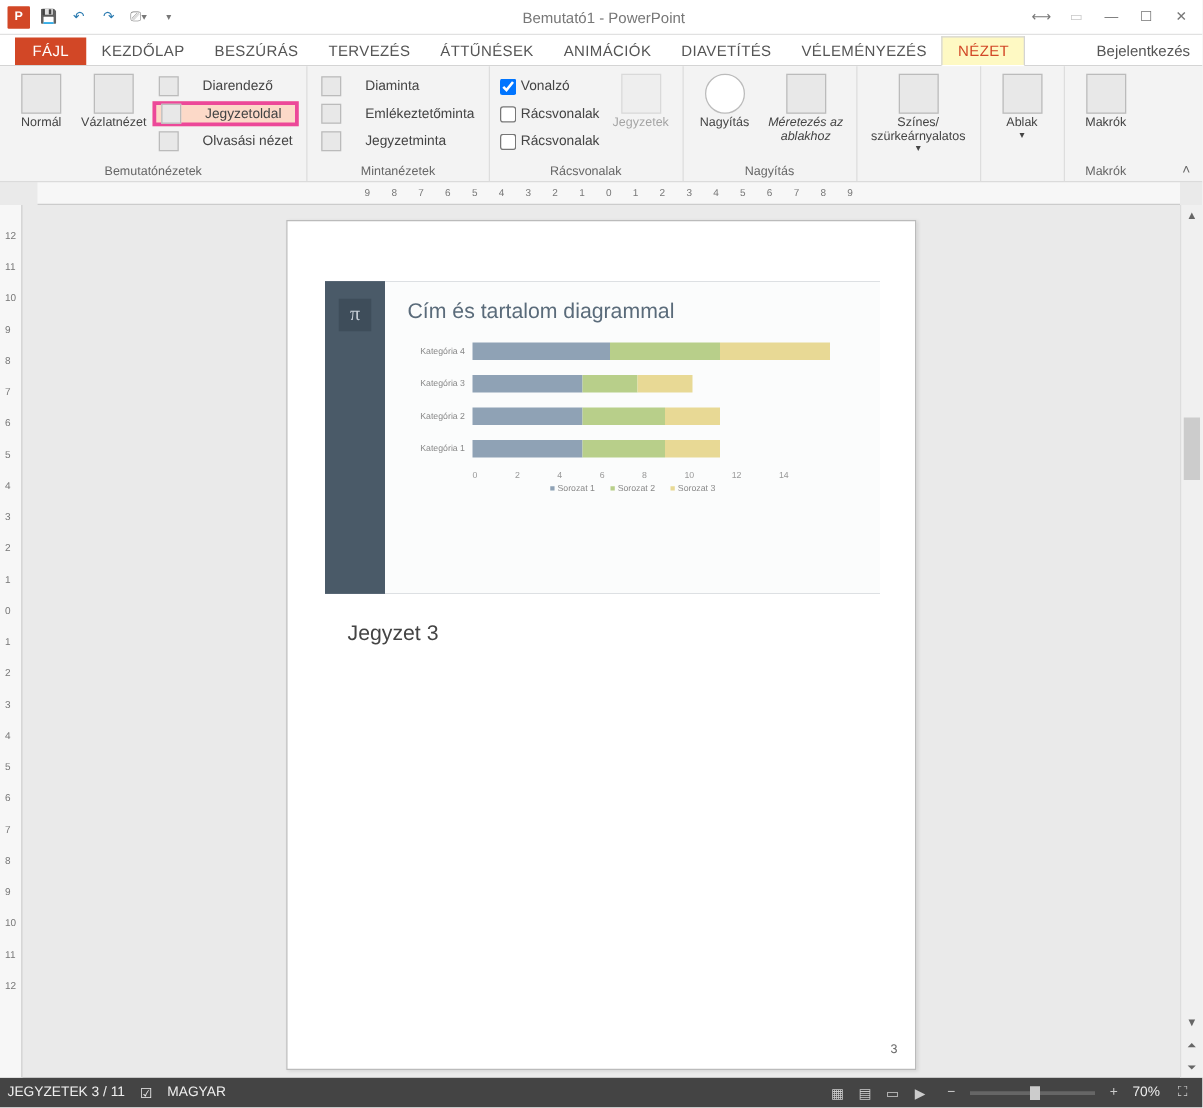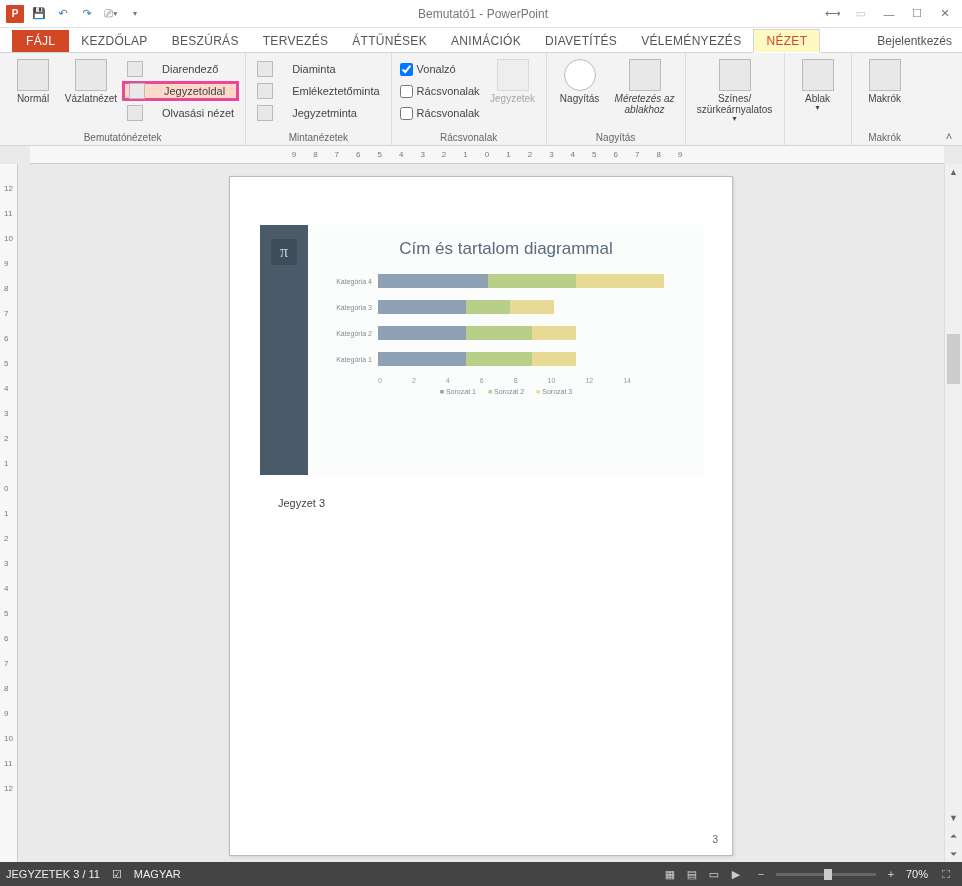--- a/index.html
+++ b/index.html
@@ -46,35 +46,35 @@
 .scroll-v { position:absolute; top:18px; right:0; width:18px; bottom:0; background:#f0f0f0; border-left:1px solid #ddd; }
 .scroll-thumb { position:absolute; top:170px; left:2px; right:2px; height:50px; background:#ccc; }
 .scroll-arr { position:absolute; left:0; right:0; height:16px; text-align:center; color:#666; font-size:9px; line-height:16px; }
 
 .canvas { position:absolute; top:18px; left:18px; right:18px; bottom:0; display:flex; justify-content:center; overflow:hidden; }
 .page { width:504px; height:680px; background:#fff; border:1px solid #bbb; margin-top:12px; position:relative; box-shadow:1px 1px 3px rgba(0,0,0,.1); }
 .slide-thumb { position:absolute; top:48px; left:30px; width:444px; height:250px; background:#5a6b7a; display:flex; }
 .slide-strip { width:48px; background:#4a5a68; display:flex; align-items:flex-start; justify-content:center; padding-top:14px; }
 .pi-box { width:26px; height:26px; background:#3e4d5a; color:#c8d0d8; display:flex; align-items:center; justify-content:center; font-size:16px; font-family:Georgia,serif; }
 .slide-content { flex:1; background:#fbfcfc; padding:14px 18px 10px 18px; display:flex; flex-direction:column; }
-.slide-title { font-size:17px; color:#5a6b7a; margin-bottom:14px;text-align:center; }
+.slide-title { font-size:17px; color:#5a6b7a; margin-bottom:14px; }
 .chart { flex:1; position:relative; }
 .bar-row { display:flex; align-items:center; margin-bottom:10px; height:16px; }
 .bar-label { width:52px; font-size:7px; color:#888; text-align:right; padding-right:6px; }
 .bar-track { flex:1; height:14px; display:flex; }
 .seg { height:100%; }
 .seg.s1 { background:#8fa2b5; }
 .seg.s2 { background:#b8cf8a; }
 .seg.s3 { background:#e8d995; }
 .axis { display:flex; font-size:7px; color:#999; margin-left:52px; gap:30px; }
 .legend { display:flex; justify-content:center; gap:12px; font-size:7px; color:#888; margin-top:4px; }
 .legend span::before { content:"■ "; }
 .legend .l1::before{color:#8fa2b5;} .legend .l2::before{color:#b8cf8a;} .legend .l3::before{color:#e8d995;}
 
-.notes-area { position:absolute; top:320px; left:48px; right:60px; font-size:11px; color:#444; }
+.notes-area { position:absolute; top:320px; left:48px; right:60px; font-size:17px; color:#444; }
 .page-num { position:absolute; bottom:10px; right:14px; font-size:10px; color:#666; }
 
 
 .statusbar { height:24px; background:#444; color:#eee; display:flex; align-items:center; font-size:11px; padding:0 6px; }
 .status-left { display:flex; align-items:center; gap:12px; }
 .status-right { margin-left:auto; display:flex; align-items:center; gap:8px; }
 .view-btns { display:flex; gap:2px; }
 .vb { width:20px; height:16px; display:flex; align-items:center; justify-content:center; color:#ccc; cursor:pointer; }
 .zoom-slider { width:100px; height:3px; background:#666; position:relative; }
 .zoom-slider .knob { position:absolute; left:48px; top:-4px; width:8px; height:11px; background:#ccc; }

